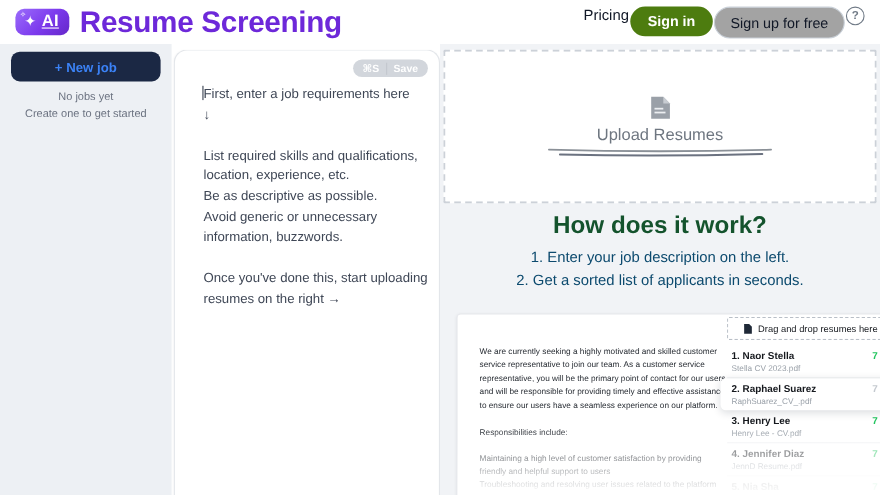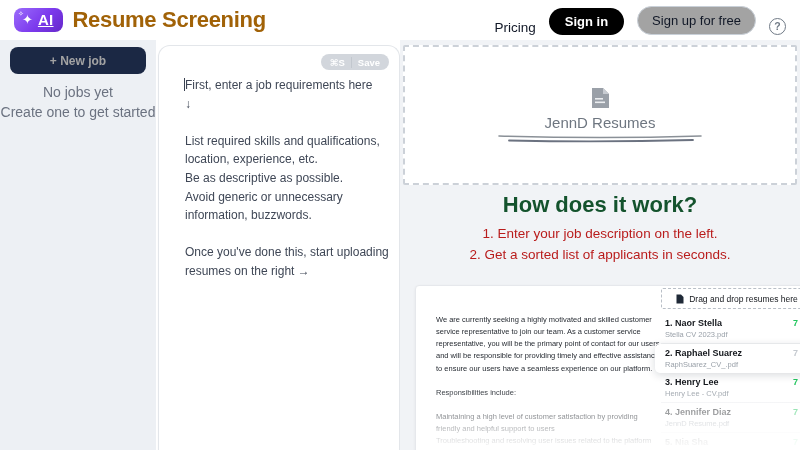--- a/index.html
+++ b/index.html
@@ -12,46 +12,46 @@
   
   .header { height:40px; display:flex; align-items:center; padding:0 14px; background:#fff; }
   .logo-badge {
     display:flex; align-items:center; gap:5px;
     background:linear-gradient(135deg,#9b6cfb 0%,#7c3aed 55%,#6527c9 100%);
     border-radius:8px; padding:3px 9px 4px 8px; color:#fff;
   }
   .logo-badge .sparkle { position:relative; font-size:13px; line-height:1; }
   .logo-badge .sparkle .s2 { position:absolute; font-size:7px; top:-3px; left:-4px; }
   .logo-badge .ai { font-size:15px; font-weight:800; letter-spacing:.3px;text-decoration:underline; }
-  .app-title { margin-left:10px; font-size:22px; font-weight:800; letter-spacing:-.3px; color:#a16207; }
-  .header-right { margin-left:auto; display:flex; align-items:flex-end; gap:13px; }
+  .app-title { margin-left:10px; font-size:27px; font-weight:800; letter-spacing:-.3px; color:#6d28d9; }
+  .header-right { margin-left:auto; display:flex; align-items:flex-start; gap:1px; }
   .pricing-link { font-size:13.5px; color:#111827; cursor:pointer; }
   .btn-signin {
-    background:#000000; color:#fff; border:none; border-radius:999px;
+    background:#4d7c0f; color:#fff; border:none; border-radius:999px;
     padding:6px 16px; font-size:13px; font-weight:600; cursor:pointer;
     font-family:inherit;
   }
   .btn-signup {
     background:#a3a3a3; color:#111827; border:1px solid #c9d0d8; border-radius:999px;
     padding:6px 14px; font-size:13px; cursor:pointer; font-family:inherit;
   }
   .help-circle {
     width:17px; height:17px; border:1.5px solid #707a86; border-radius:50%;
     color:#707a86; font-size:10.5px; font-weight:700; display:flex;
     align-items:center; justify-content:center; cursor:pointer;
   }
 
   
   .sidebar { position:absolute; left:0; top:40px; width:156px; height:410px; background:#edf0f4; }
   .btn-newjob {
     display:block; margin:7px 10px 0; width:136px; height:27px;
-    background:#1b2844; color:#a3a3a3; border:none; border-radius:8px;
+    background:#1b2844; color:#3b82f6; border:none; border-radius:8px;
     font-size:12px; font-weight:600; cursor:pointer; font-family:inherit;
   }
-  .empty-state { margin-top:8px; text-align:center; font-size:14px; color:#6b7280; line-height:1.45; }
+  .empty-state { margin-top:8px; text-align:center; font-size:10px; color:#6b7280; line-height:1.45; }
 
   
   .editor-panel {
     position:absolute; left:158px; top:45px; width:242px; height:405px;
     background:#fff; border:1px solid #e3e6ea; border-bottom:none;
     border-radius:12px 12px 0 0; box-shadow:0 1px 2px rgba(15,23,42,.04);
   }
   .save-pill {
     position:absolute; top:8px; right:10px; display:flex; align-items:center;
     background:#d2d6dc; color:#fff; border:none; border-radius:9px;
@@ -71,21 +71,21 @@
     position:absolute; left:3px; top:5px; width:394px; height:140px;
     background:#fff; border:2px dashed #ccd1d8; border-radius:2px;
     display:flex; flex-direction:column; align-items:center; justify-content:center;
     gap:5px; cursor:pointer;
   }
   .upload-label { font-size:15px; color:#6e7680; }
   .upload-underline { margin-top:-2px; }
 
   .how-works { position:absolute; left:0; top:152px; width:100%; text-align:center; }
   .how-works h2 { font-size:22px; font-weight:800; color:#14532d; margin-bottom:6px; }
-  .how-works .step { font-size:13.5px; color:#b91c1c; line-height:1.55; }
+  .how-works .step { font-size:13.5px; color:#0c4a6e; line-height:1.55; }
 
   
   .preview-card {
     position:absolute; left:15px; top:245px; width:430px; height:215px;
     background:#fff; border:1px solid #e6e8ec; border-radius:4px;
     box-shadow:0 1px 3px rgba(15,23,42,.06);
   }
   .doc-text {
     position:absolute; left:20px; top:28px; width:228px;
     font-size:7.5px; color:#272c33; line-height:1.62; white-space:pre-line;
@@ -157,21 +157,21 @@
 
 <div class="right-region">
 
   <div class="upload-box">
     <svg width="19" height="22" viewBox="0 0 19 22">
       <path d="M1 1 h11 l6 6 v14 h-17 z" fill="#9aa0a8"></path>
       <path d="M12 1 l6 6 h-6 z" fill="#c8ccd2"></path>
       <rect x="4" y="11" width="8" height="1.6" fill="#eceef1"></rect>
       <rect x="4" y="14.5" width="10" height="1.6" fill="#eceef1"></rect>
     </svg>
-    <div class="upload-label">JennD Resumes</div>
+    <div class="upload-label">Upload Resumes</div>
     <svg class="upload-underline" width="210" height="9" viewBox="0 0 210 9">
       <path d="M4 2 Q105 5 206 2" stroke="#8a9097" stroke-width="1.6" fill="none" stroke-linecap="round"></path>
       <path d="M14 6.5 Q105 8.5 198 6" stroke="#6b7280" stroke-width="1.8" fill="none" stroke-linecap="round"></path>
     </svg>
   </div>
 
   <div class="how-works">
     <h2>How does it work?</h2>
     <div class="step">1. Enter your job description on the left.</div>
     <div class="step">2. Get a sorted list of applicants in seconds.</div>

